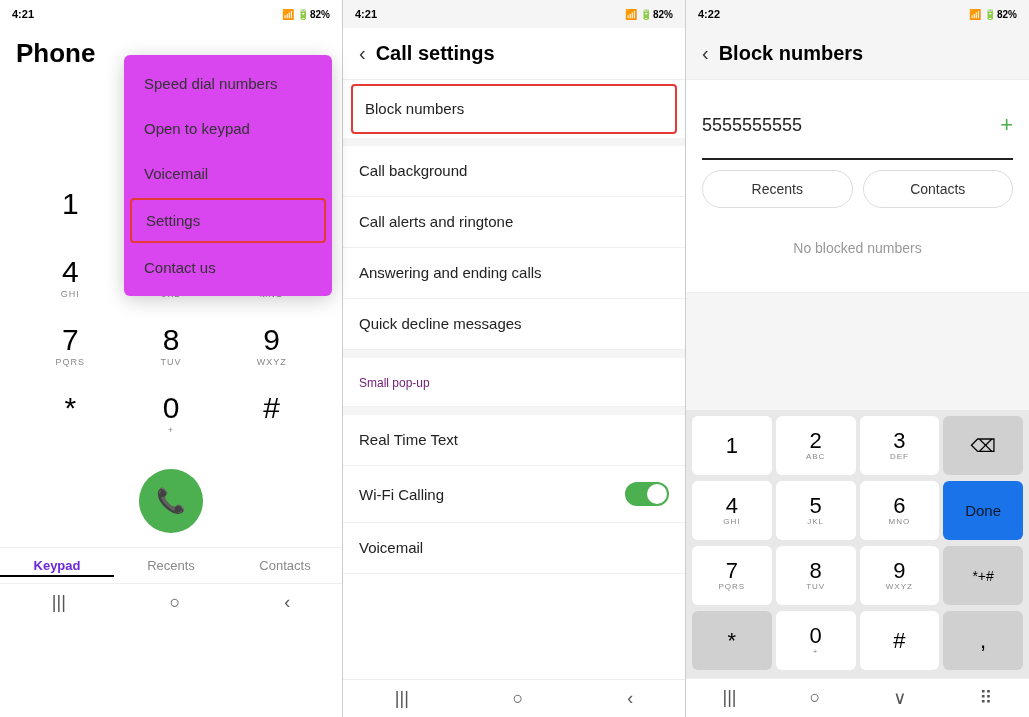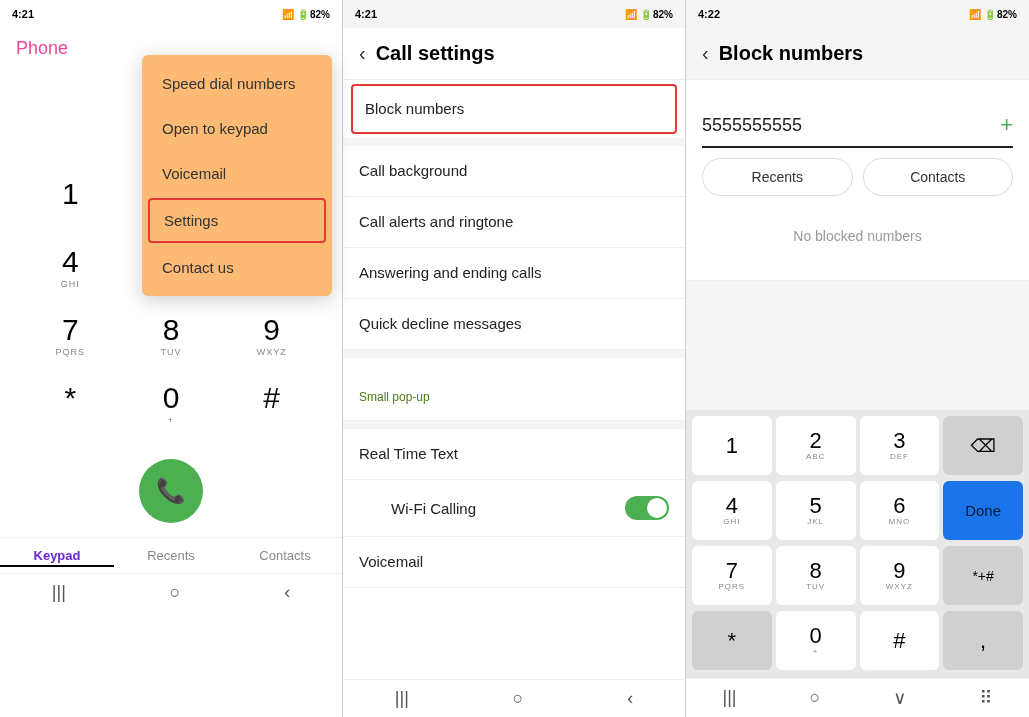--- a/index.html
+++ b/index.html
@@ -53,33 +53,33 @@
     .status-bar-right {
       display: flex;
       align-items: center;
       gap: 3px;
       font-size: 10px;
     }
 
     
     .phone-title {
       padding: 10px 16px 8px;
-      font-size: 18px;
-      font-weight: 400;
-      color: #ec4899;
+      font-size: 26px;
+      font-weight: 700;
+      color: #000000;
     }
 
     .dropdown-menu {
       position: absolute;
       top: 55px;
       right: 10px;
-      background: #fdba74;
+      background: #d946ef;
       border-radius: 6px;
       box-shadow: 0 4px 20px rgba(0,0,0,0.2);
-      width: 190px;
+      width: 208px;
       z-index: 10;
       padding: 6px 0;
     }
     .dropdown-item {
       padding: 14px 20px;
       font-size: 15px;
       color: #333;
       cursor: pointer;
     }
     .dropdown-item.highlighted {
@@ -214,28 +214,27 @@
       margin: 4px 8px;
       border-radius: 4px;
       padding: 14px 12px;
     }
     .settings-item-title {
       font-size: 15px;
       color: #222;
     }
     .settings-item-sub {
       font-size: 12px;
-      color: #4d7c0f;
-      margin-top: 16px;
+      color: #701a75;
+      margin-top: 2px;
     }
     .settings-item-row {
       display: flex;
       align-items: center;
       justify-content: space-between;
-      margin-left: 32px;
     }
 
     
     .toggle {
       width: 44px;
       height: 24px;
       border-radius: 12px;
       background: #4CAF50;
       position: relative;
       cursor: pointer;
@@ -280,21 +279,21 @@
       color: #222;
       flex: 1;
       margin-right: 12px;
     }
 
     .number-input-row {
       display: flex;
       align-items: center;
       border-bottom: 2px solid #222;
       margin: 16px 0 10px;
-      padding-bottom: 8px;
+      padding-bottom: 20px;
     }
     .number-input {
       flex: 1;
       font-size: 18px;
       color: #222;
       border: none;
       outline: none;
       background: transparent;
     }
     .add-plus {

